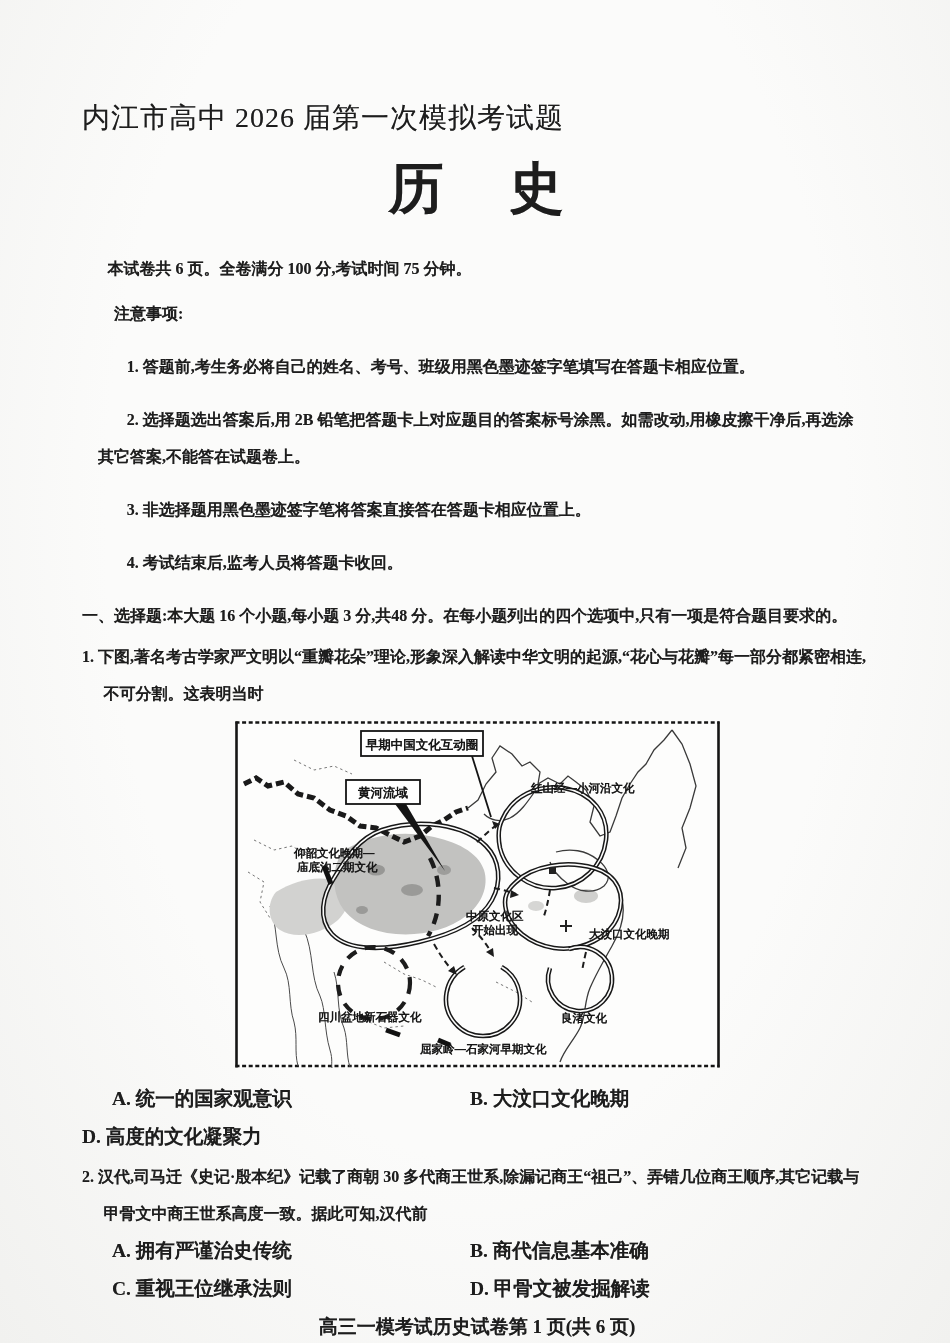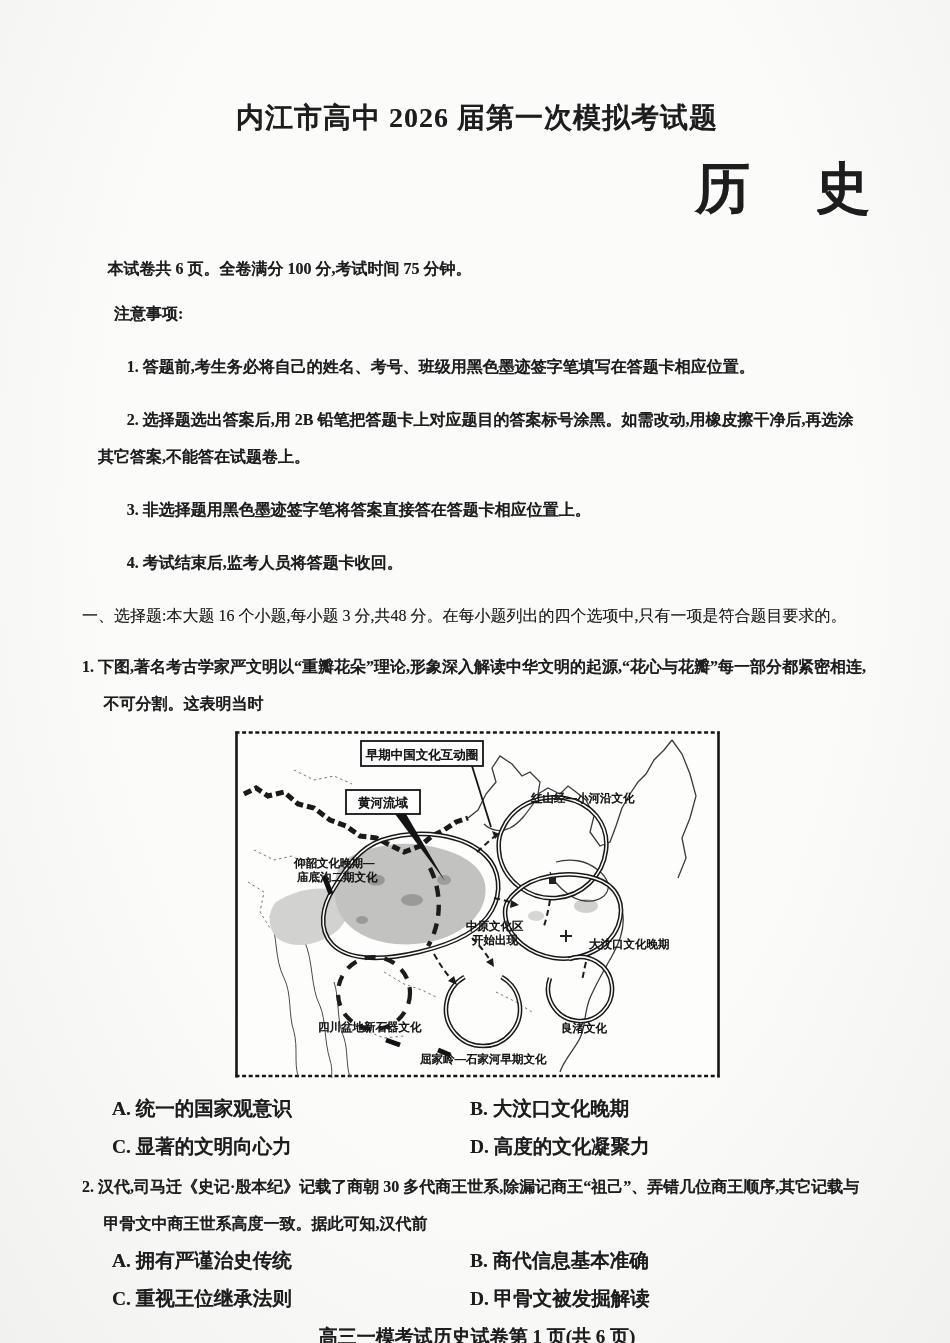--- a/index.html
+++ b/index.html
@@ -11,42 +11,42 @@
     overflow:hidden;
     font-family:"Liberation Serif","DejaVu Serif",serif;
     font-weight:600;
     color:#1d1d1d;
     text-shadow:0 0 .4px rgba(20,20,20,.45);
     box-sizing:border-box;
     padding:0 78px 0 82px;
   }
   .doc-title{
     padding-top:100px;
-    text-align:center;
+    text-align:left;
     font-size:28px;
-    font-weight:bold;
+    font-weight:normal;
     letter-spacing:1px;
     line-height:36px;
   }
   .doc-subject{
     margin-top:20px;
-    text-align:right;
+    text-align:center;
     font-size:55px;
     font-weight:bold;
     line-height:66px;
     white-space:pre;
     letter-spacing:2px;
   }
   .bodytext{font-size:16px;line-height:37px;}
   .exam-info{margin:28px 0 0 0;text-indent:1.6em;}
   .notes-heading{margin:8px;font-weight:bold;text-indent:1.5em;}
   .note{margin:16px;text-indent:1.8em;}
   .section-heading{
-    margin:16px 0 14px 0;
-    font-weight:normal;
+    margin:16px 0 4px 0;
+    font-weight:bold;
     padding-left:1em;text-indent:-1em;
   }
   .stem{margin:0;padding-left:1.35em;text-indent:-1.35em;}
   .map-wrap{margin:8px 0 6px 152px;width:488px;}
   .opt-row{display:flex;line-height:38px;font-size:19.5px;}
   .opt-a{width:388px;padding-left:30px;box-sizing:border-box;}
   .opt-b{flex:1;}
   .page-footer{
     margin-top:4px;
     text-align:center;
@@ -176,21 +176,20 @@
       <text x="327" y="302" font-size="11.5">良渚文化</text>
       <text x="186" y="333" font-size="11.5">屈家岭—石家河早期文化</text>
     </svg>
   </div>
 
   <div class="opt-row">
     <span class="opt-a">A. 统一的国家观意识</span>
     <span class="opt-b">B. 大汶口文化晚期</span>
   </div>
   <div class="opt-row">
-    <span class="opt-a">C. 显著的文明向心力</span>
     <span class="opt-b">D. 高度的文化凝聚力</span>
   </div>
 
   <p class="bodytext stem" style="margin-top:2px;">2. 汉代,司马迁《史记·殷本纪》记载了商朝 30 多代商王世系,除漏记商王“祖己”、弄错几位商王顺序,其它记载与甲骨文中商王世系高度一致。据此可知,汉代前</p>
 
   <div class="opt-row">
     <span class="opt-a">A. 拥有严谨治史传统</span>
     <span class="opt-b">B. 商代信息基本准确</span>
   </div>
   <div class="opt-row">

